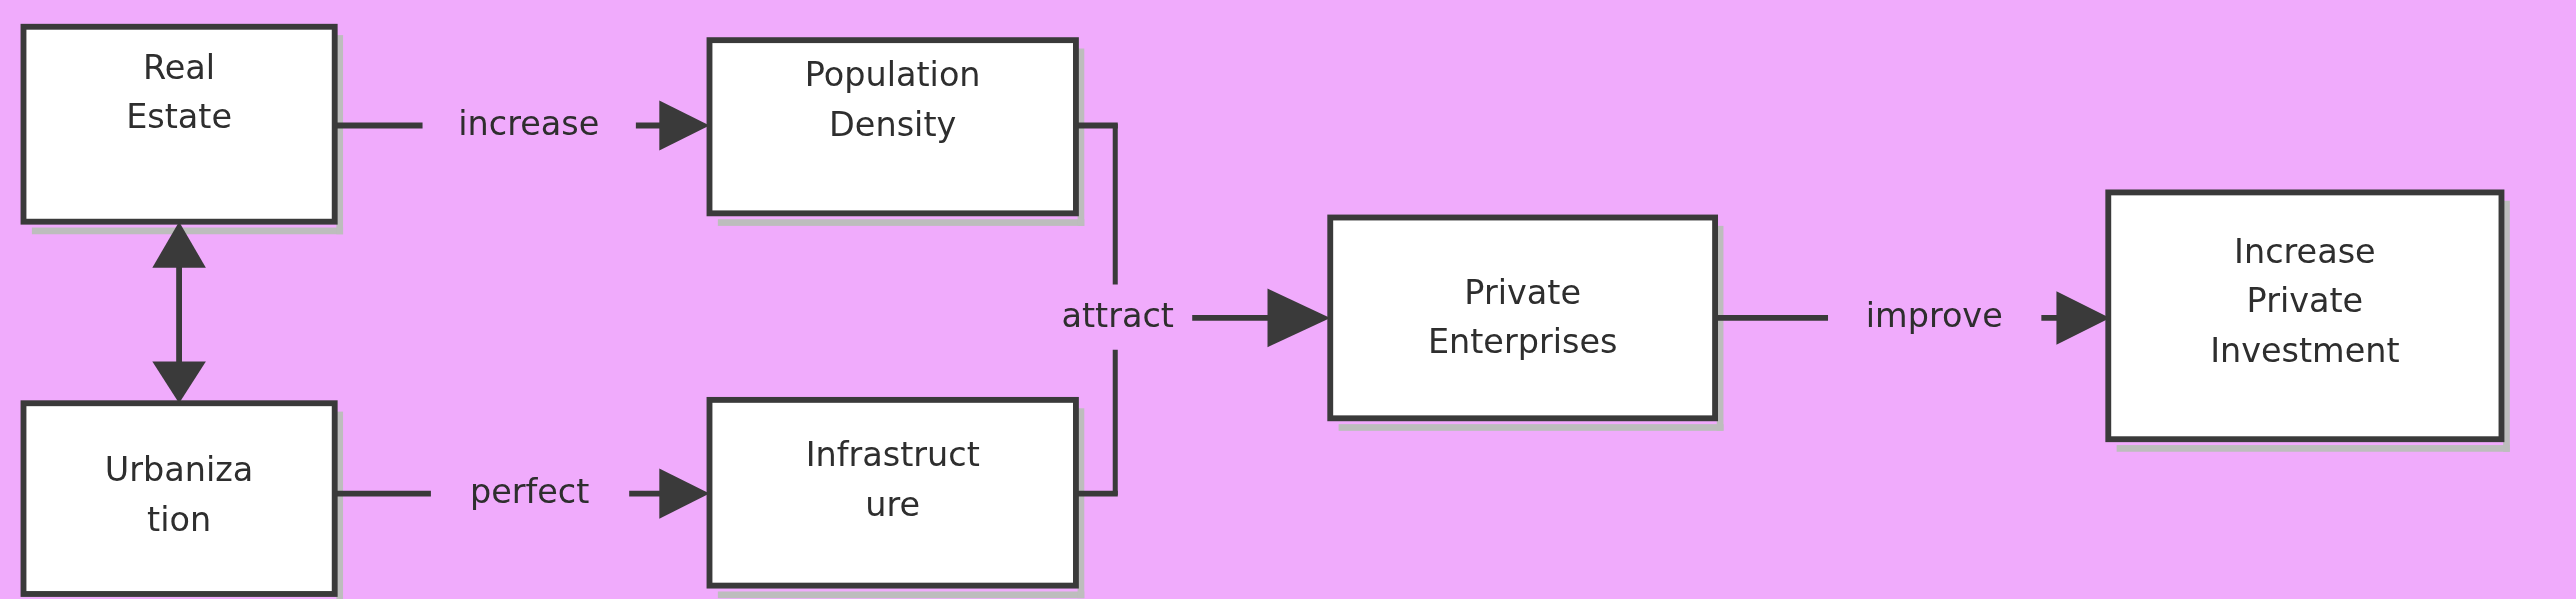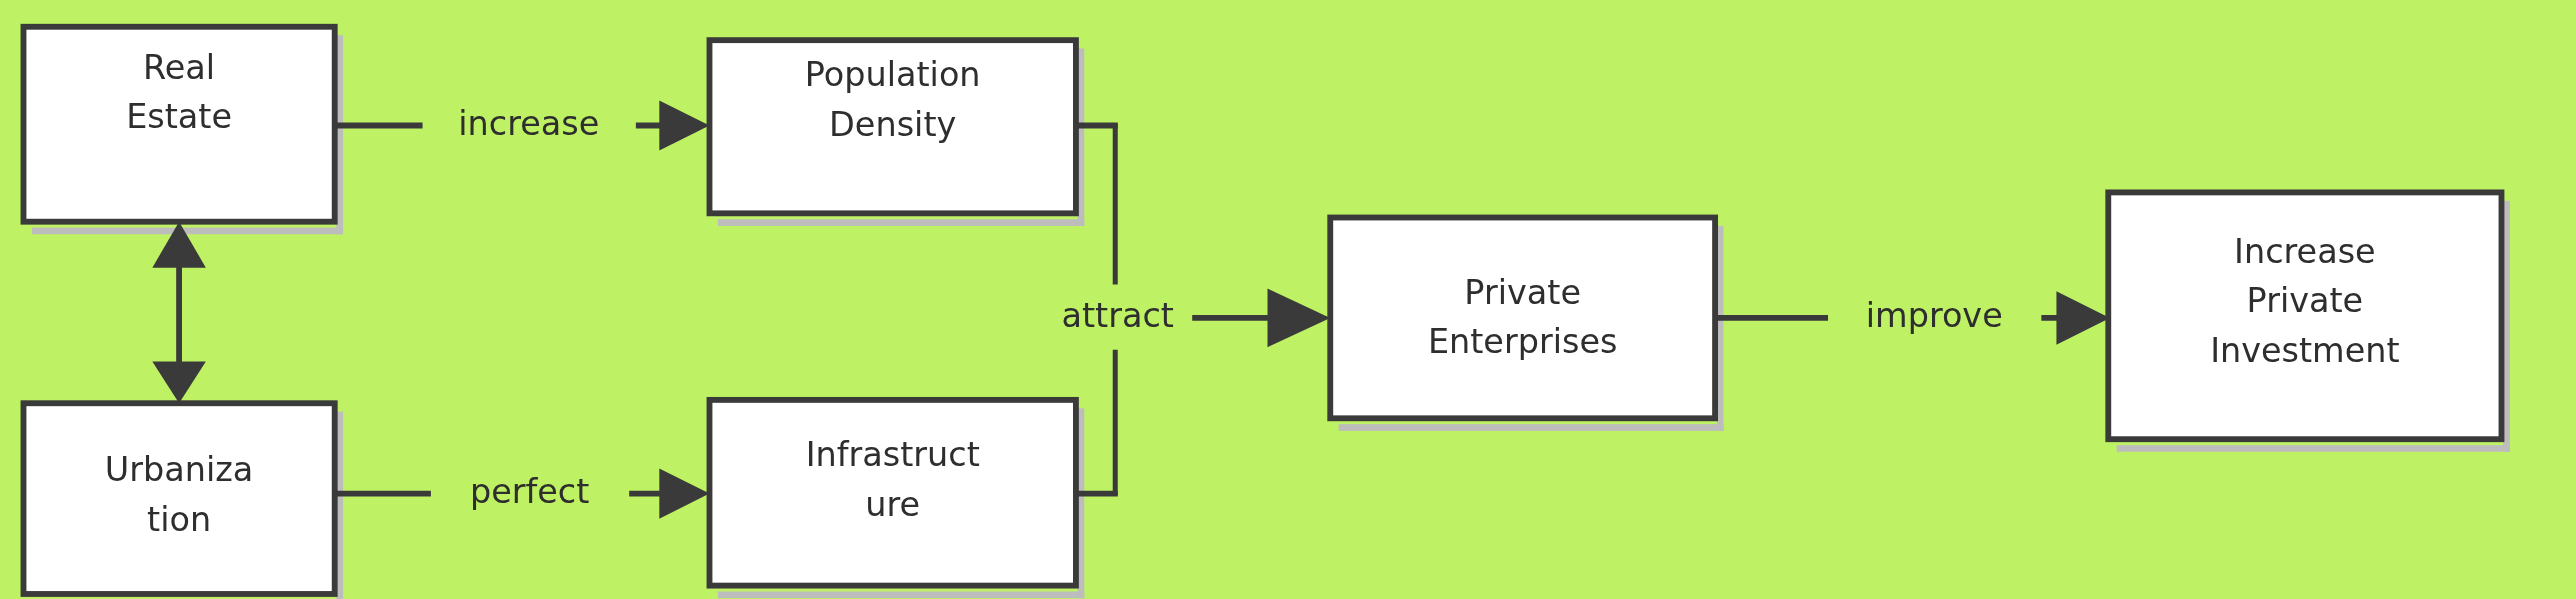--- a/index.html
+++ b/index.html
@@ -7,21 +7,21 @@
     padding: 0;
     background: #ffffff;
   }
   body {
     font-family: "DejaVu Sans", "Liberation Sans", sans-serif;
   }
   #diagram-root {
     position: relative;
     width: 2576px;
     height: 599px;
-    background: #bef264;
+    background: #f0abfc;
     overflow: hidden;
   }
   svg.canvas {
     position: absolute;
     top: 0;
     left: 0;
     width: 2576px;
     height: 599px;
     display: block;
   }

